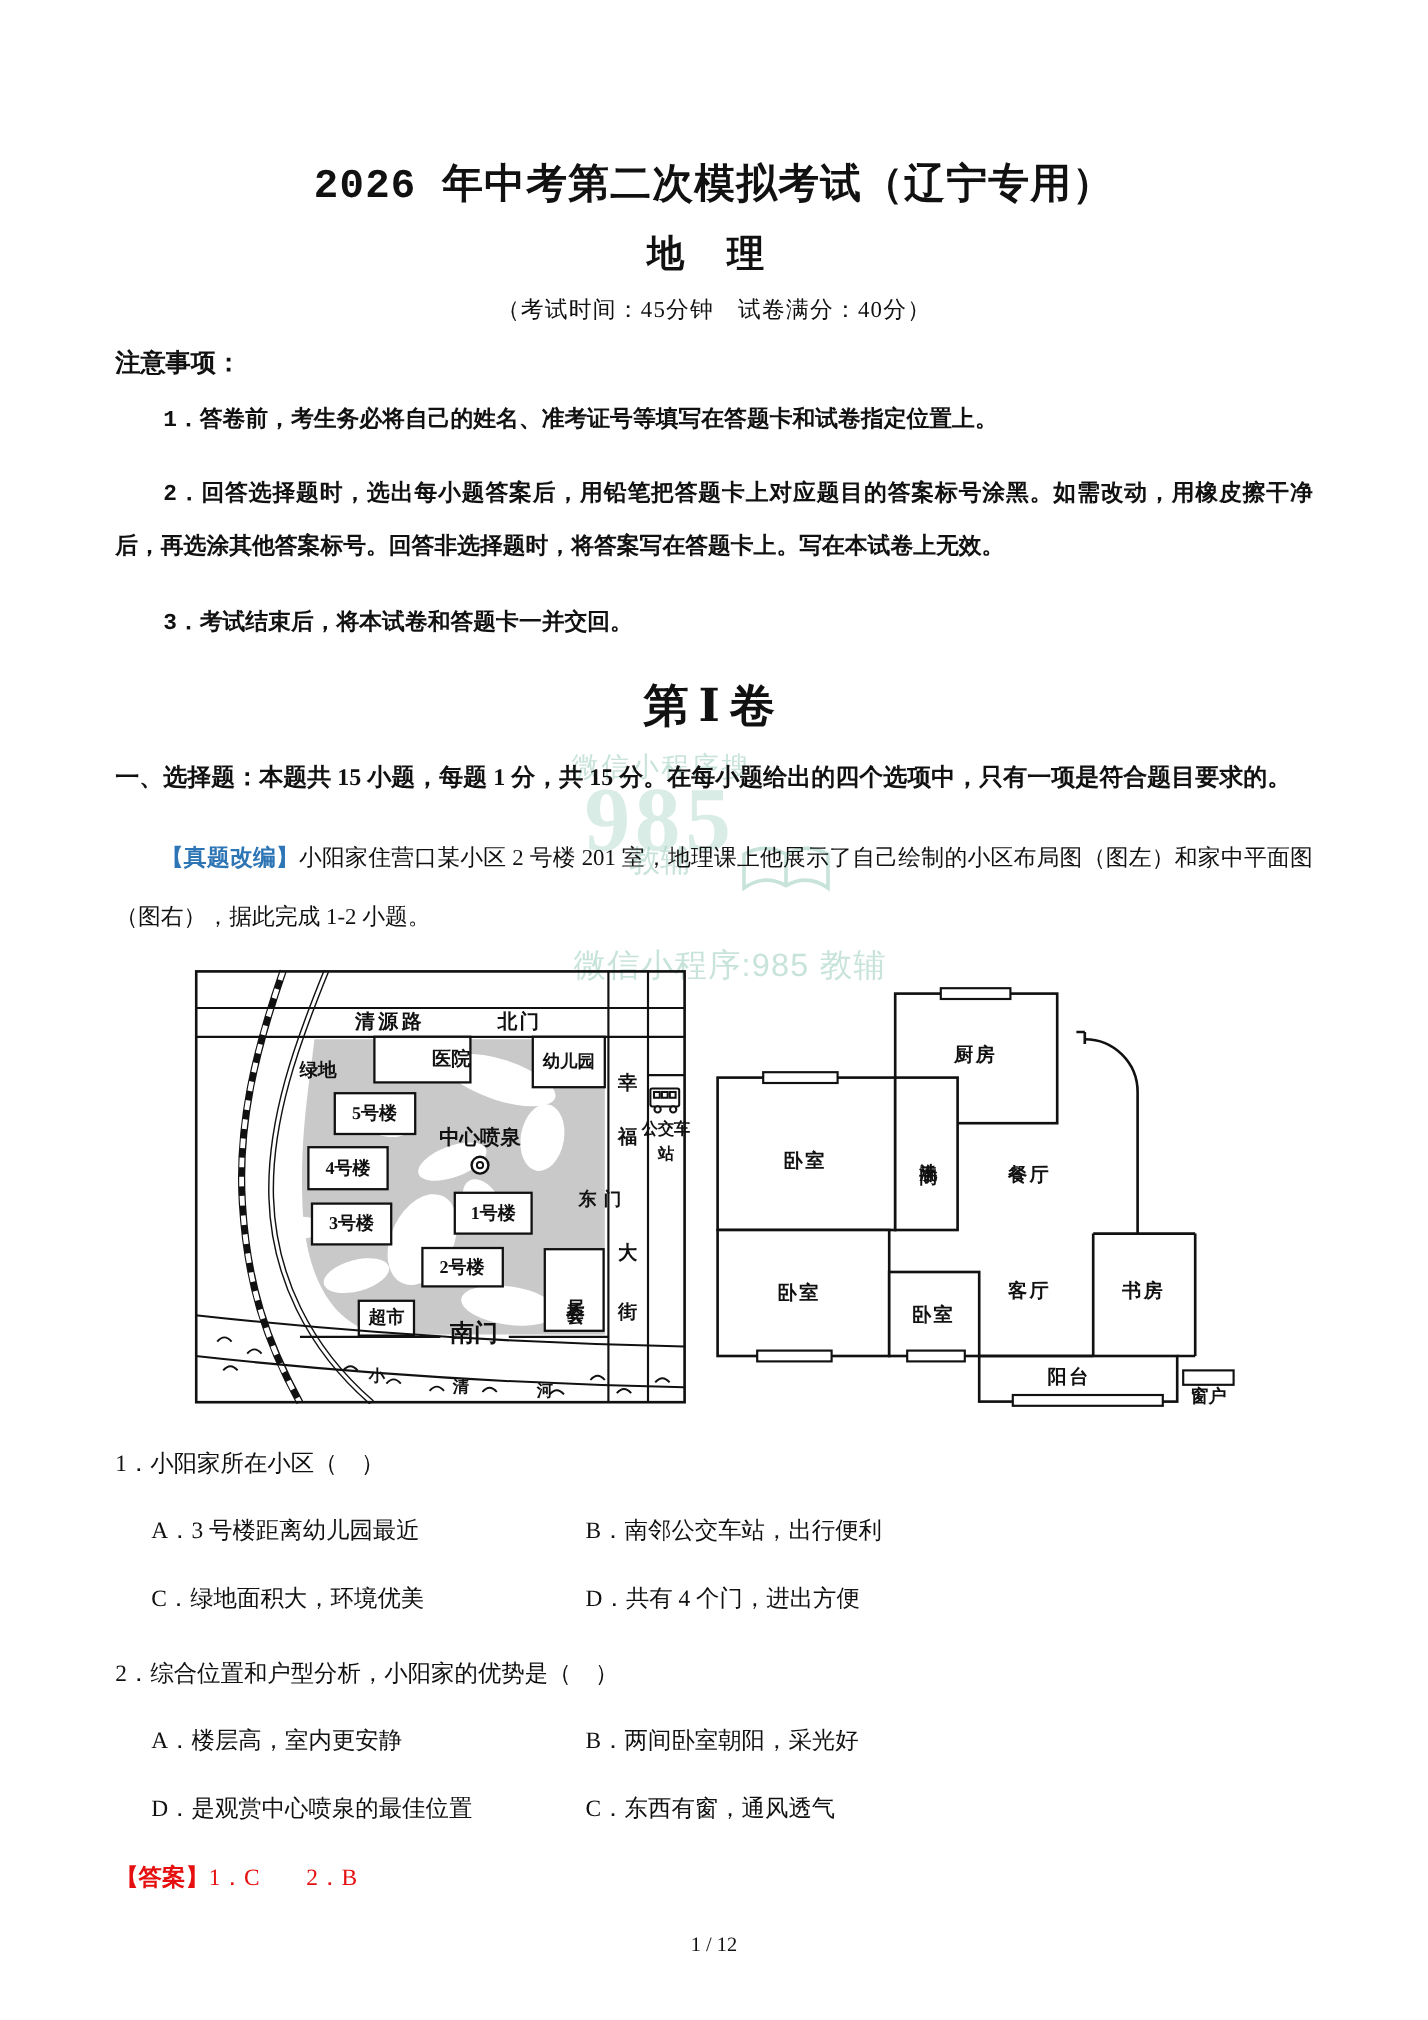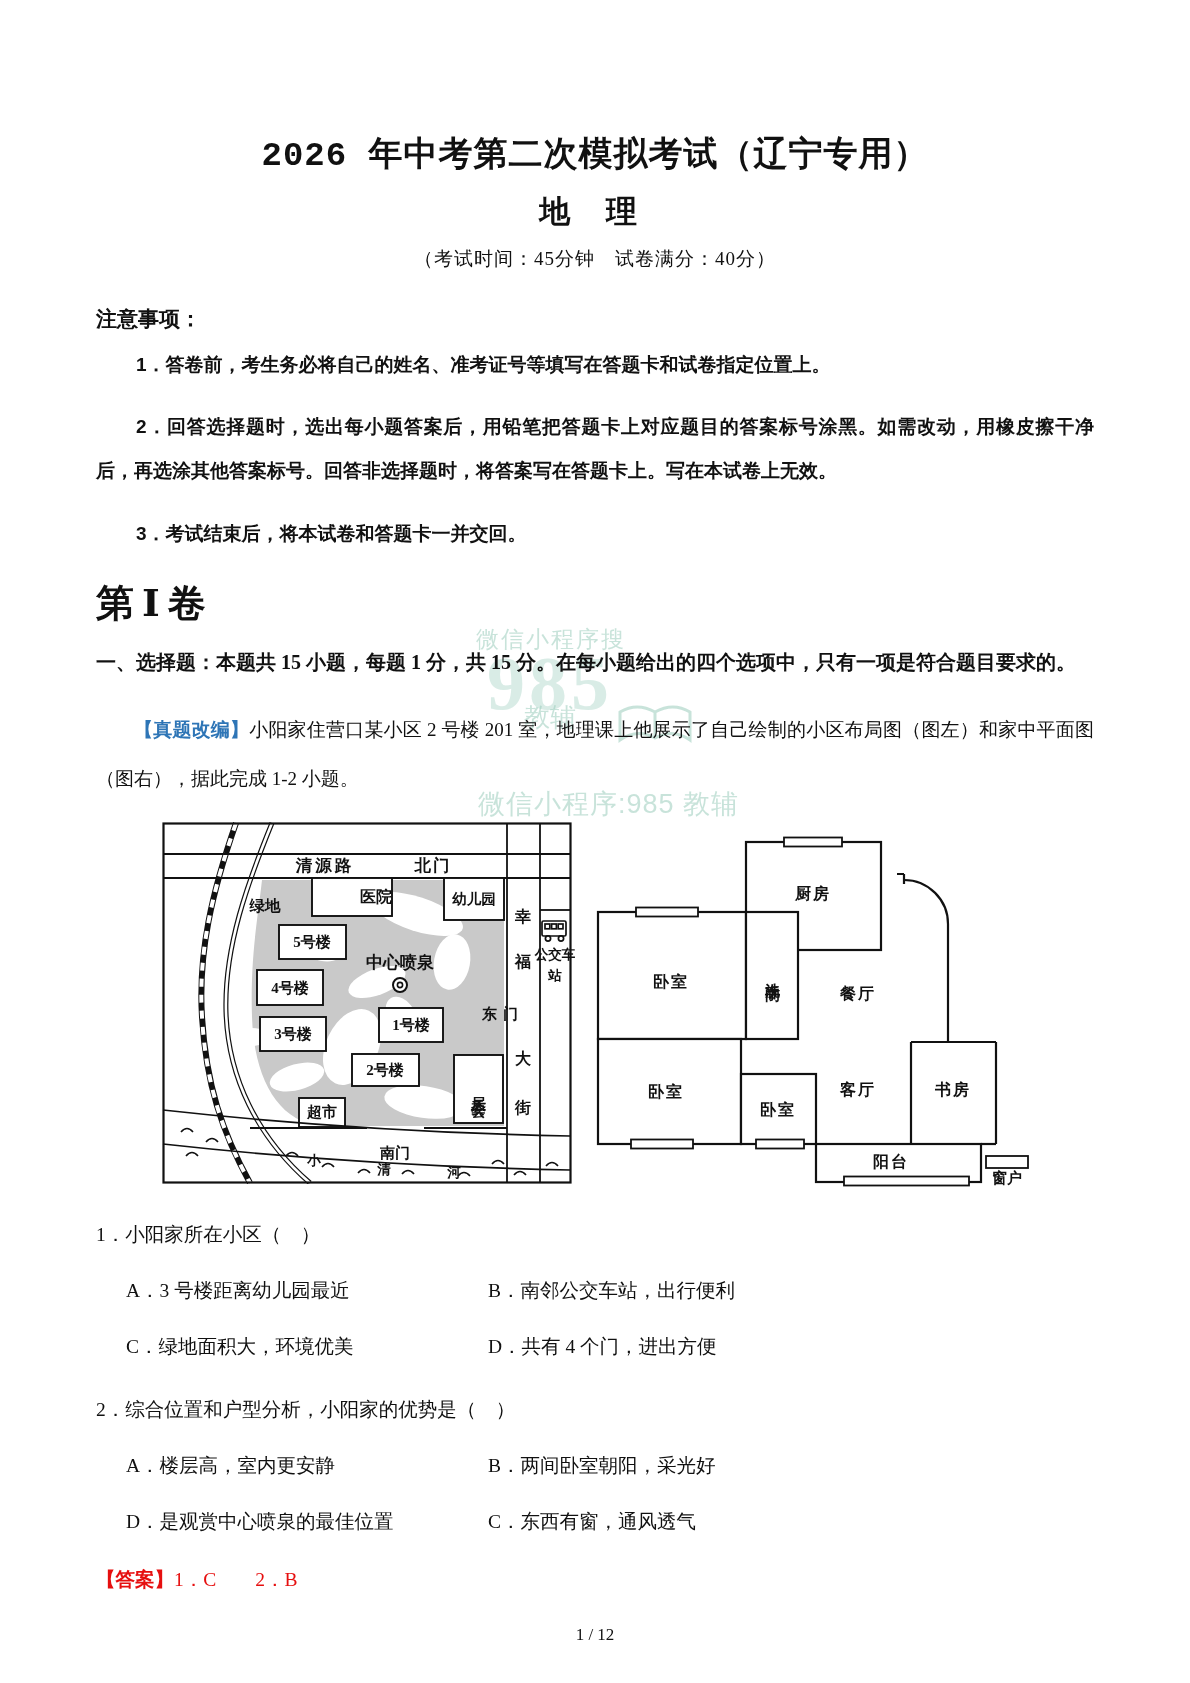--- a/index.html
+++ b/index.html
@@ -6,26 +6,26 @@
   .page{position:relative;width:1190px;min-height:1683px;margin:0 auto;background:#fff;
         font-family:"Liberation Serif","DejaVu Serif",serif;color:#111;overflow:hidden;}
   .content{position:relative;padding:0 96px;z-index:2;}
 
   
   .title{margin-top:134px;text-align:center;font-size:34px;font-weight:700;letter-spacing:1px;line-height:1.3;font-family:Liberation Mono, monospace;}
   .subject{margin-top:14px;text-align:center;font-size:31px;font-weight:700;letter-spacing:14px;line-height:1.3;}
   .meta{margin-top:14px;text-align:center;font-size:19px;letter-spacing:1px;line-height:1.4;}
 
   
-  .notice{margin-top:30px;font-family:Liberation Sans, sans-serif;}
+  .notice{margin-top:16px;font-family:Liberation Mono, monospace;}
   .notice-heading{font-size:21px;font-weight:700;line-height:1.5;}
   .notice-item{font-size:19px;font-weight:600;line-height:2.3;text-indent:40px;margin-top:8px;text-align:justify;}
 
   
-  .part-title{margin-top:22px;font-size:38px;font-weight:600;letter-spacing:8px;line-height:1.4;}
+  .part-title{margin-top:22px;text-align:center;font-size:38px;font-weight:600;letter-spacing:8px;line-height:1.4;}
   .section-intro{margin-top:8px;font-family:Liberation Serif, serif;
                  font-size:20px;font-weight:700;line-height:2.3;padding-left:48px;text-indent:-48px;text-align:justify;}
   .stem-para{margin-top:6px;font-size:19px;line-height:2.6;text-indent:2em;text-align:justify;}
   .tag-blue{color:#2e75b6;font-weight:700;}
 
   
   .figures{display:flex;align-items:flex-start;margin-top:0;}
   .fig{position:relative;flex:none;}
   .fig svg{position:absolute;left:0;top:0;}
   .fig-label{position:absolute;transform:translate(-50%,-50%);font-family:"Liberation Serif","DejaVu Serif",serif;
@@ -172,21 +172,21 @@
         <div class="fig-label" style="left:249px;top:203px;font-size:15px;">1号楼</div>
         <div class="fig-label" style="left:223px;top:248px;font-size:15px;">2号楼</div>
         <div class="fig-label" style="left:160px;top:290px;font-size:15px;">超市</div>
         <div class="fig-label vert" style="left:316px;top:267px;font-size:15px;letter-spacing:3px;">居委会</div>
         <div class="fig-label" style="left:361px;top:95px;font-size:16px;">幸</div>
         <div class="fig-label" style="left:361px;top:140px;font-size:16px;">福</div>
         <div class="fig-label" style="left:341px;top:192px;font-size:15px;letter-spacing:6px;">东门</div>
         <div class="fig-label" style="left:361px;top:237px;font-size:16px;">大</div>
         <div class="fig-label" style="left:361px;top:286px;font-size:16px;">街</div>
         <div class="fig-label wrap" style="left:393px;top:143px;width:44px;font-size:13.5px;line-height:1.5;">公交车站</div>
-        <div class="fig-label" style="left:233px;top:331px;font-size:15px;">南门</div>
+        <div class="fig-label" style="left:233px;top:303px;font-size:20px;">南门</div>
         <div class="fig-label" style="left:152px;top:339px;font-size:13.5px;">小</div>
         <div class="fig-label" style="left:222px;top:348px;font-size:13.5px;">清</div>
         <div class="fig-label" style="left:292px;top:351px;font-size:13.5px;">河</div>
       </div>
 
       <div class="fig" style="width:450px;height:360px;margin-left:14px;margin-top:12px;">
         <svg width="450" height="360" viewBox="0 0 450 360">
           <g fill="#ffffff" stroke="#111" stroke-width="2.2">
 
             <rect x="160" y="8" width="135" height="108"></rect>

